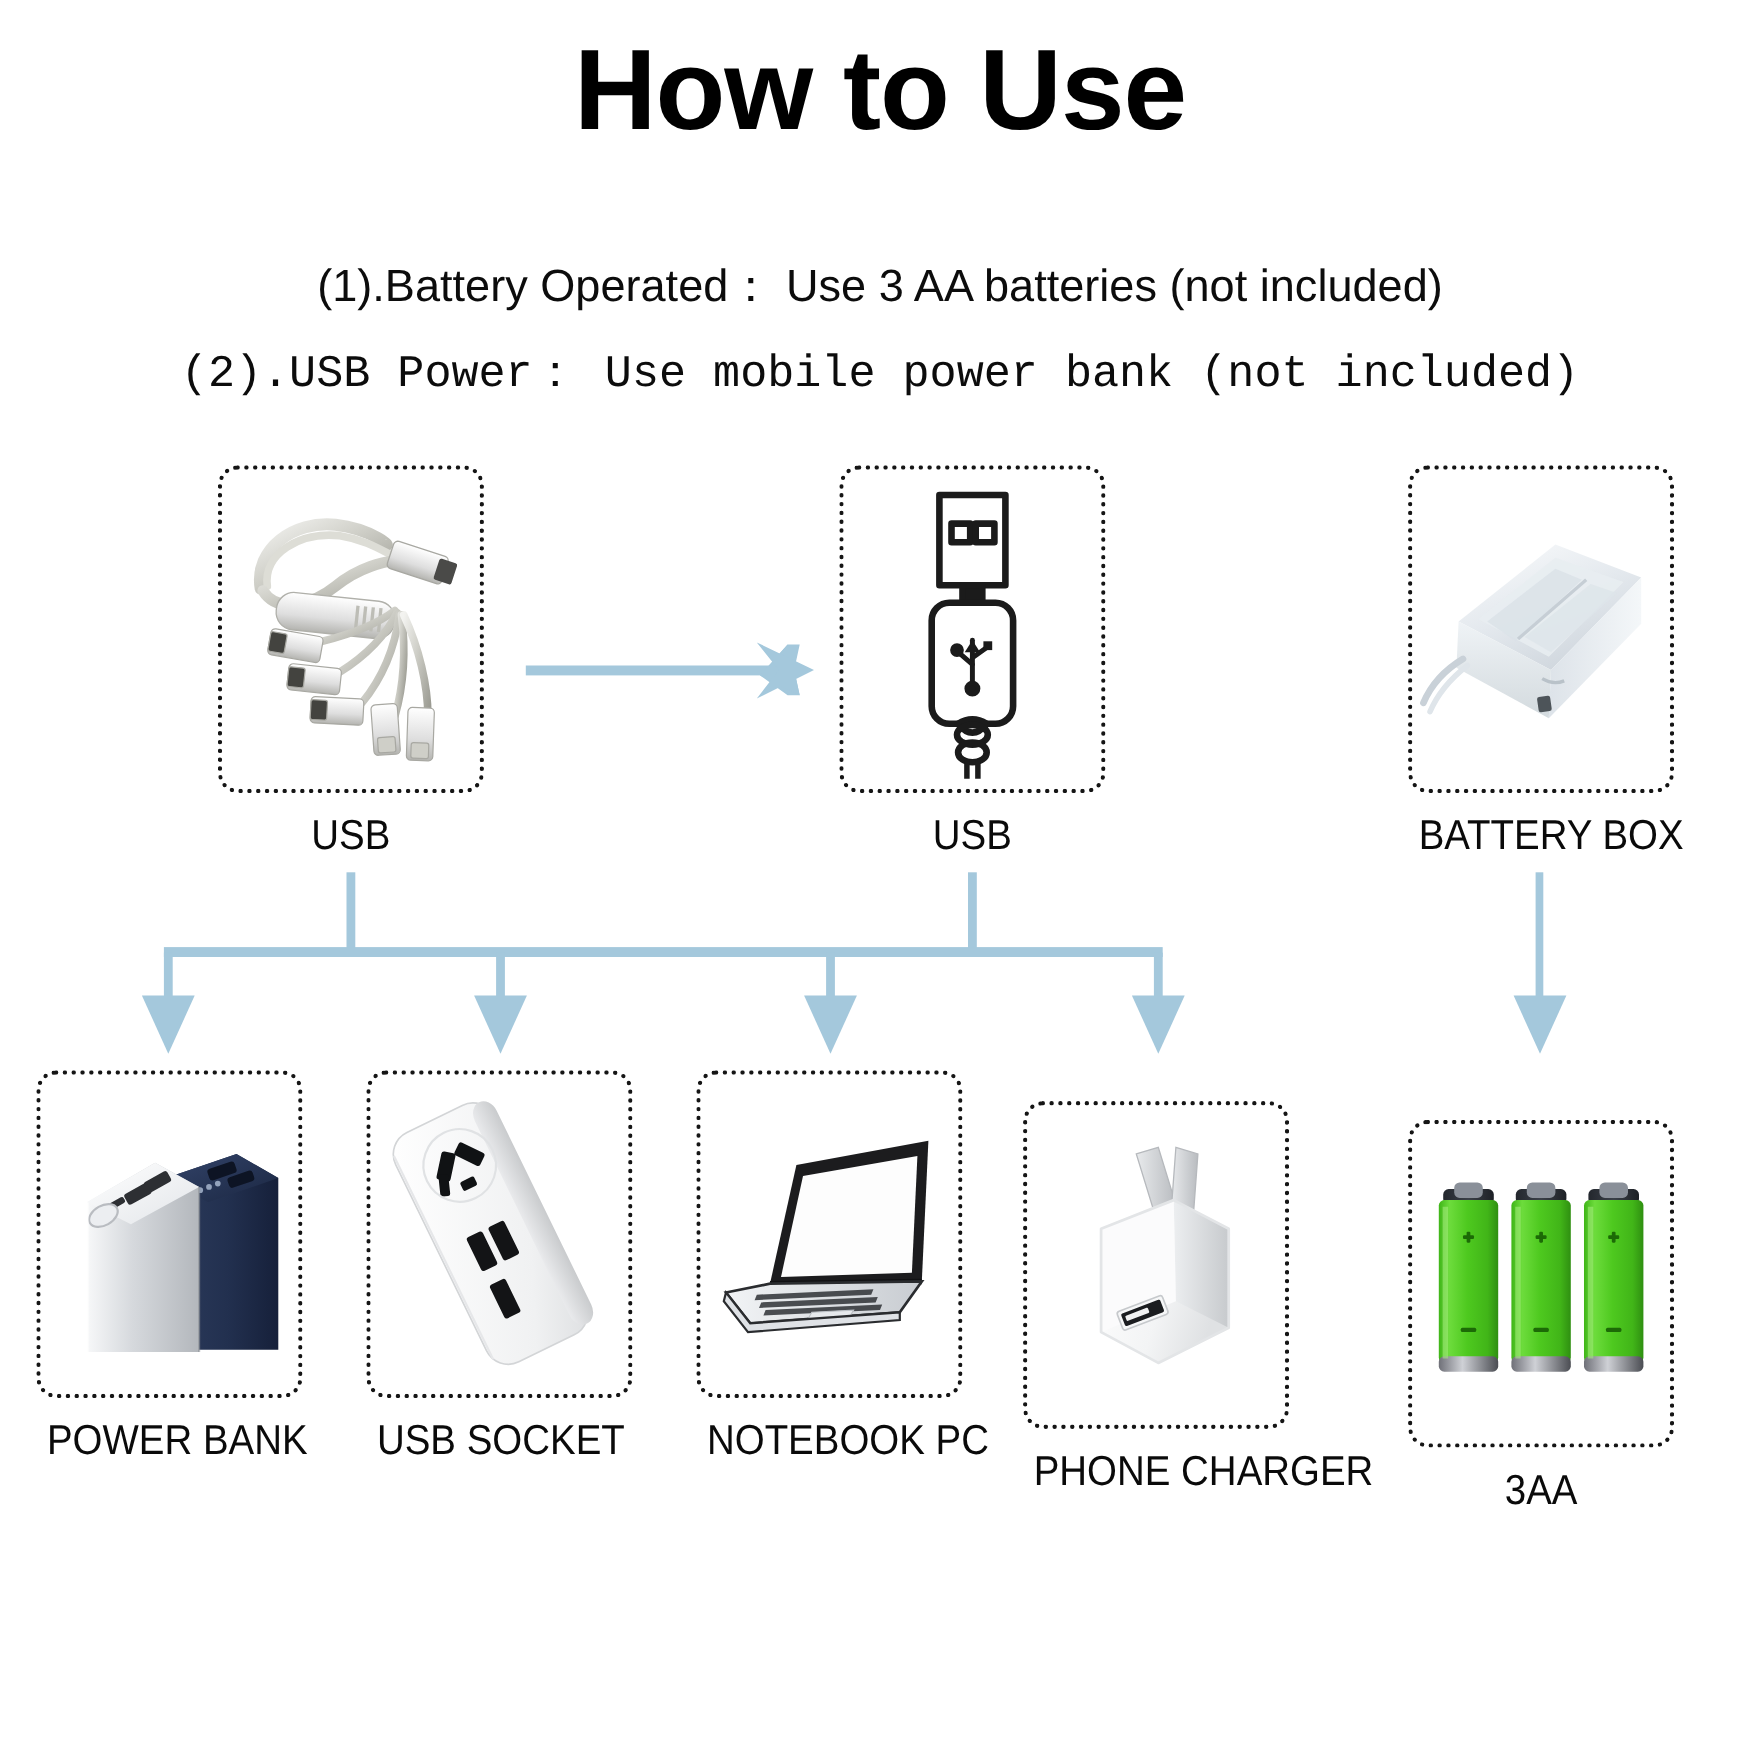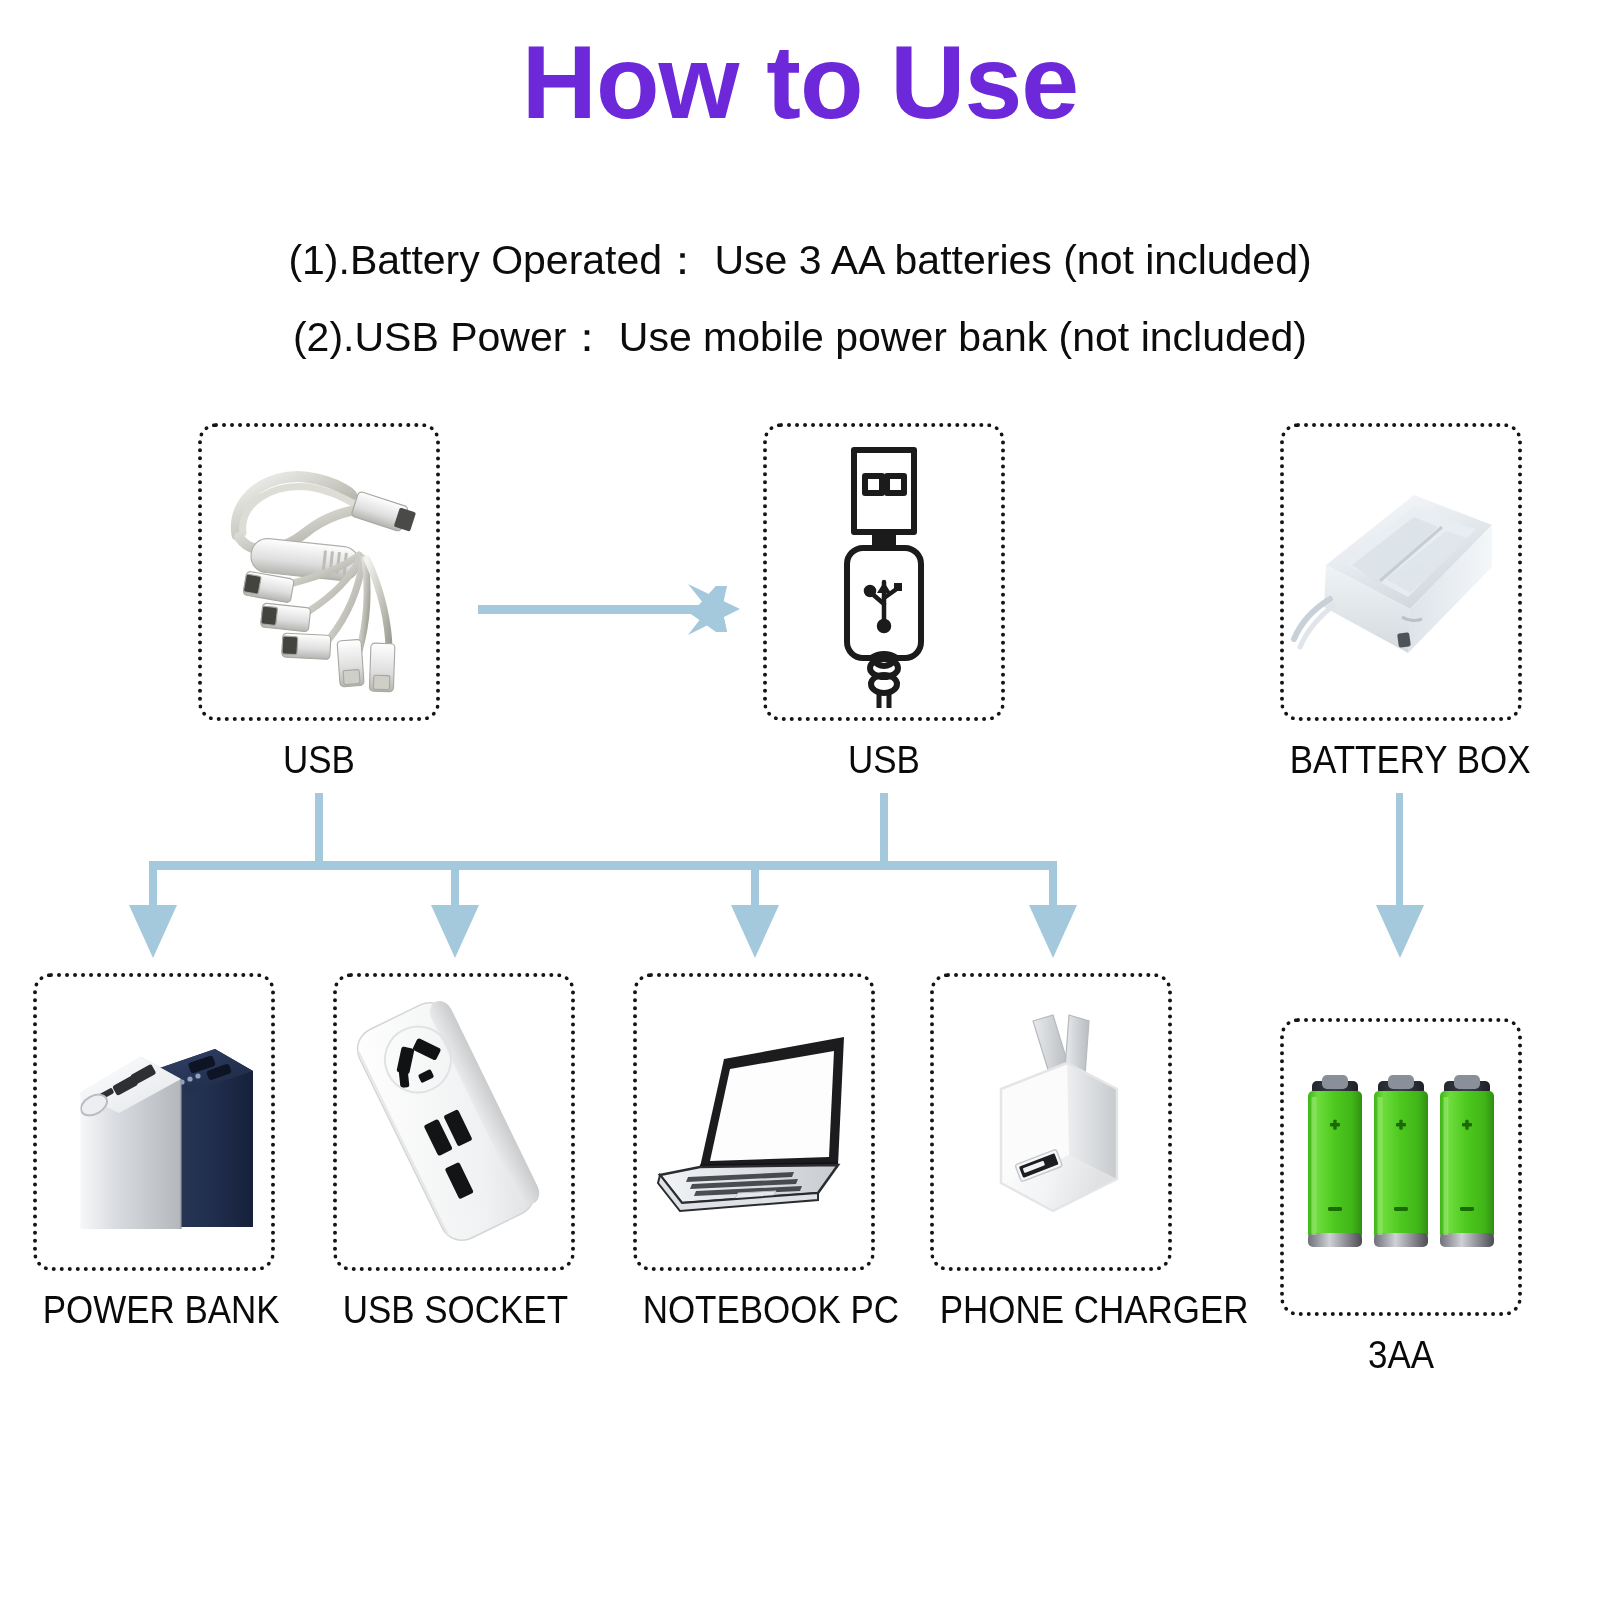--- a/index.html
+++ b/index.html
@@ -23,34 +23,34 @@
   #title {
     position: absolute;
     left: 0;
     top: 26px;
     width: 1600px;
     text-align: center;
     font-size: 104px;
     font-weight: 700;
     letter-spacing: -1px;
     line-height: 1.08;
-    color: #6d28d9;
+    color: #000000;
   }
   .instruction {
     position: absolute;
     width: 1600px;
     text-align: center;
     font-size: 41px;
     font-weight: 400;
     color: #0c0c0c;
     white-space: pre;
     margin-top: 48px;
   }
   #instruction-1 { top: 185px; }
-  #instruction-2 { top: 262px; }
+  #instruction-2 { top: 262px; font-family: Liberation Mono, monospace; }
 
   
   .item { position: absolute; }
   .frame {
     position: absolute;
     left: 0;
     top: 0;
     box-sizing: border-box;
     border: 4px dotted #151515;
     border-radius: 18px;
@@ -402,21 +402,21 @@
         </g>
 
         <path d="M96 186 L134 184 L130 191 L92 193 Z" fill="#e6e9ec" stroke="#bcc1c6" stroke-width="1"></path>
 
         <path d="M18 168 L40 196 L176 186 L176 193 L38 204 L16 176 Z" fill="#dfe2e6" stroke="#2a2c2f" stroke-width="2"></path>
       </svg>
     </div>
     <div class="caption" style="top:316px;">NOTEBOOK PC</div>
   </div>
 
-  <div class="item" style="left:930px; top:973px; width:242px; height:298px;">
+  <div class="item" style="left:930px; top:1001px; width:242px; height:298px;">
     <div class="frame" style="width:242px; height:298px;"></div>
     <div class="frame-inner">
       <svg width="220" height="250" viewBox="0 0 220 250">
         <defs>
           <linearGradient id="chFace" x1="0" y1="0" x2="1" y2="0.4">
             <stop offset="0%" stop-color="#ffffff"></stop>
             <stop offset="62%" stop-color="#f3f4f5"></stop>
             <stop offset="100%" stop-color="#dfe1e3"></stop>
           </linearGradient>
           <linearGradient id="chSide" x1="0" y1="0" x2="1" y2="0">

